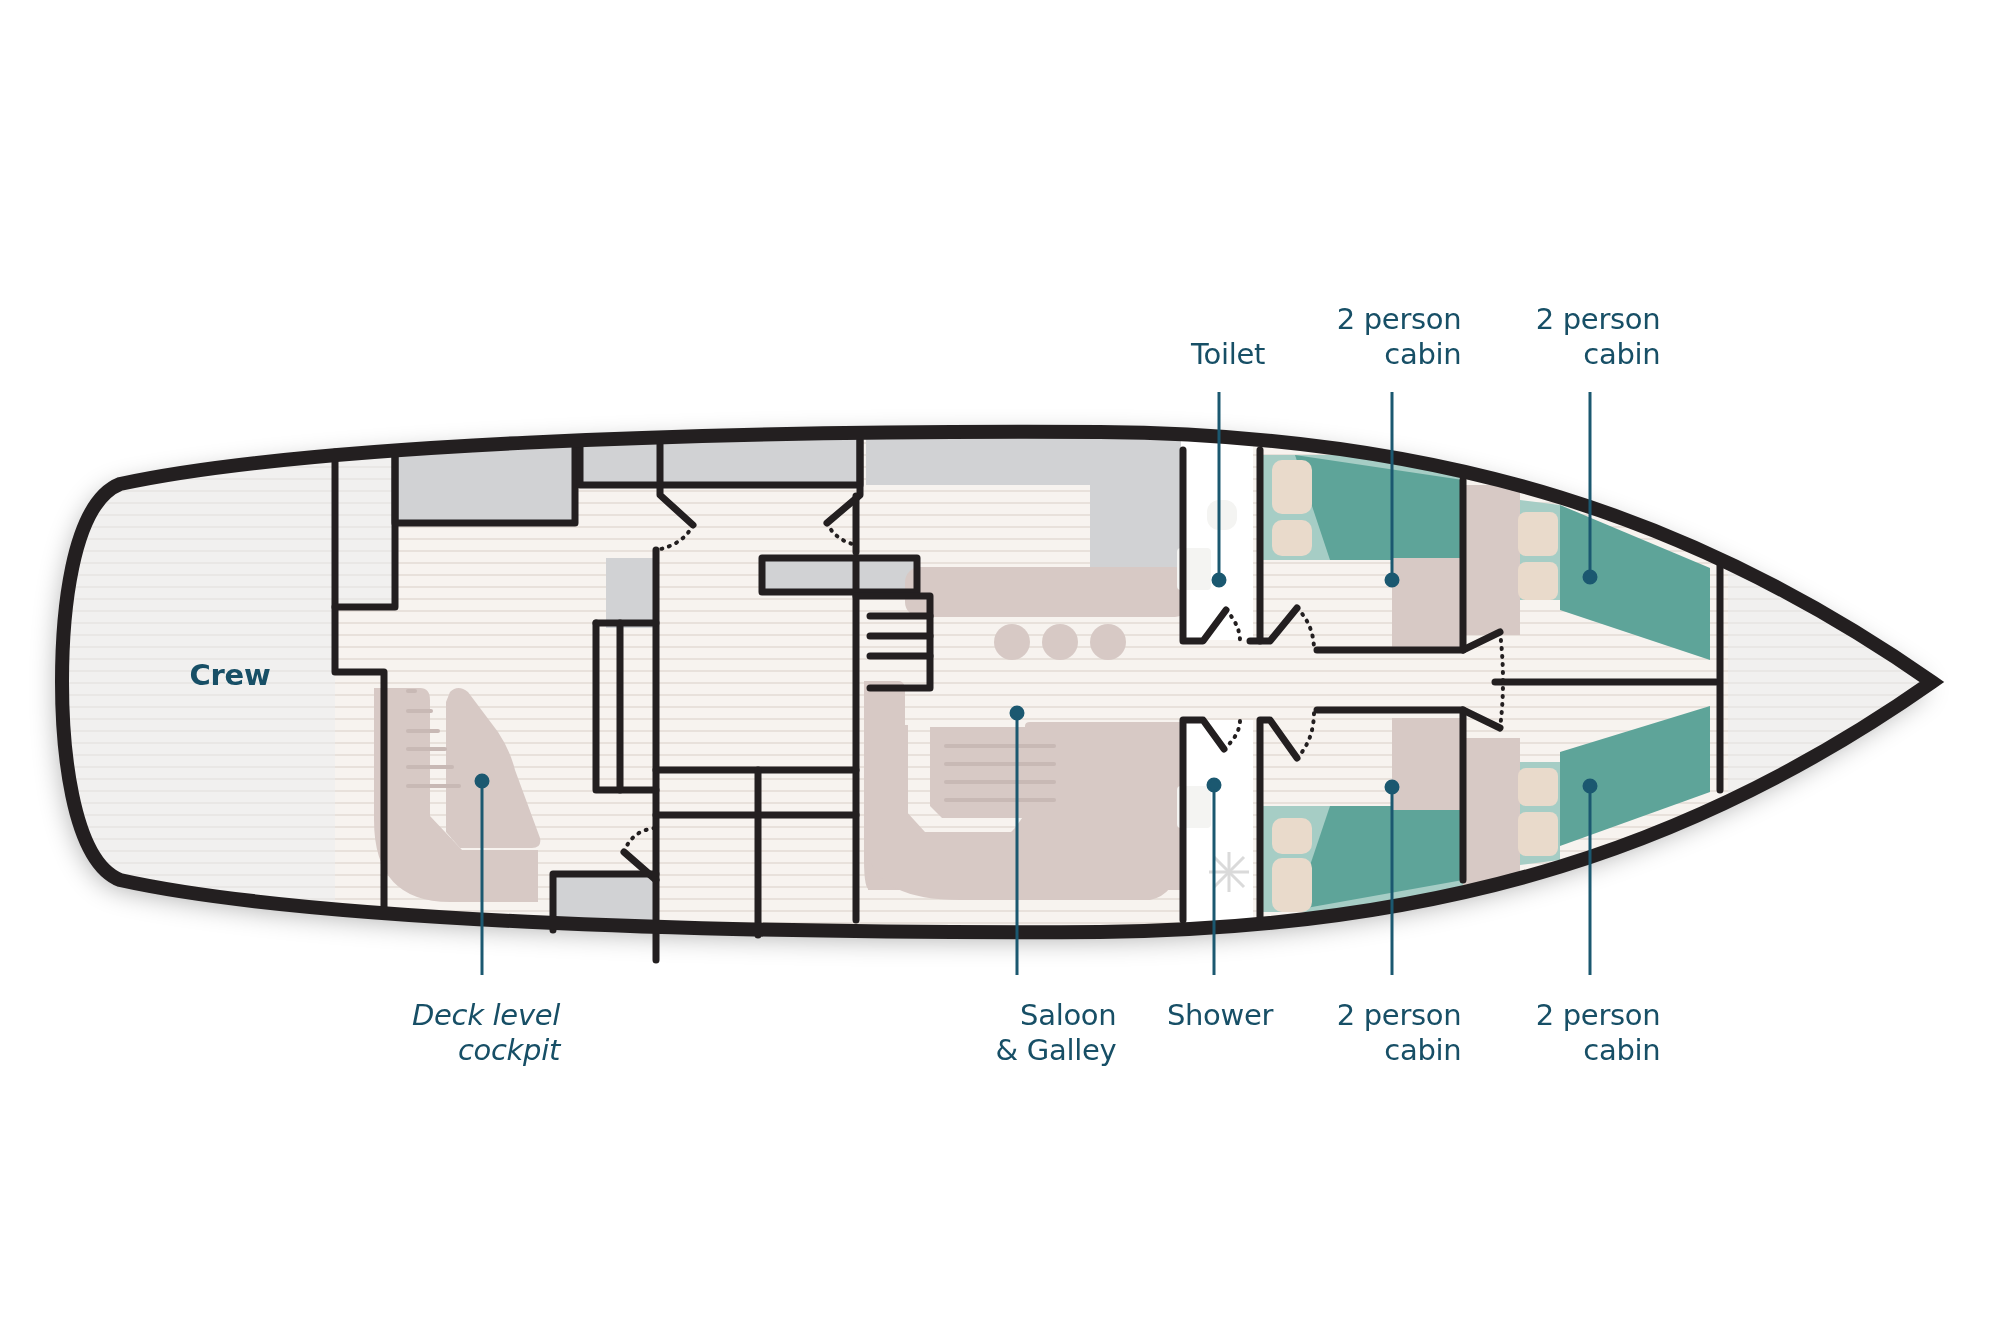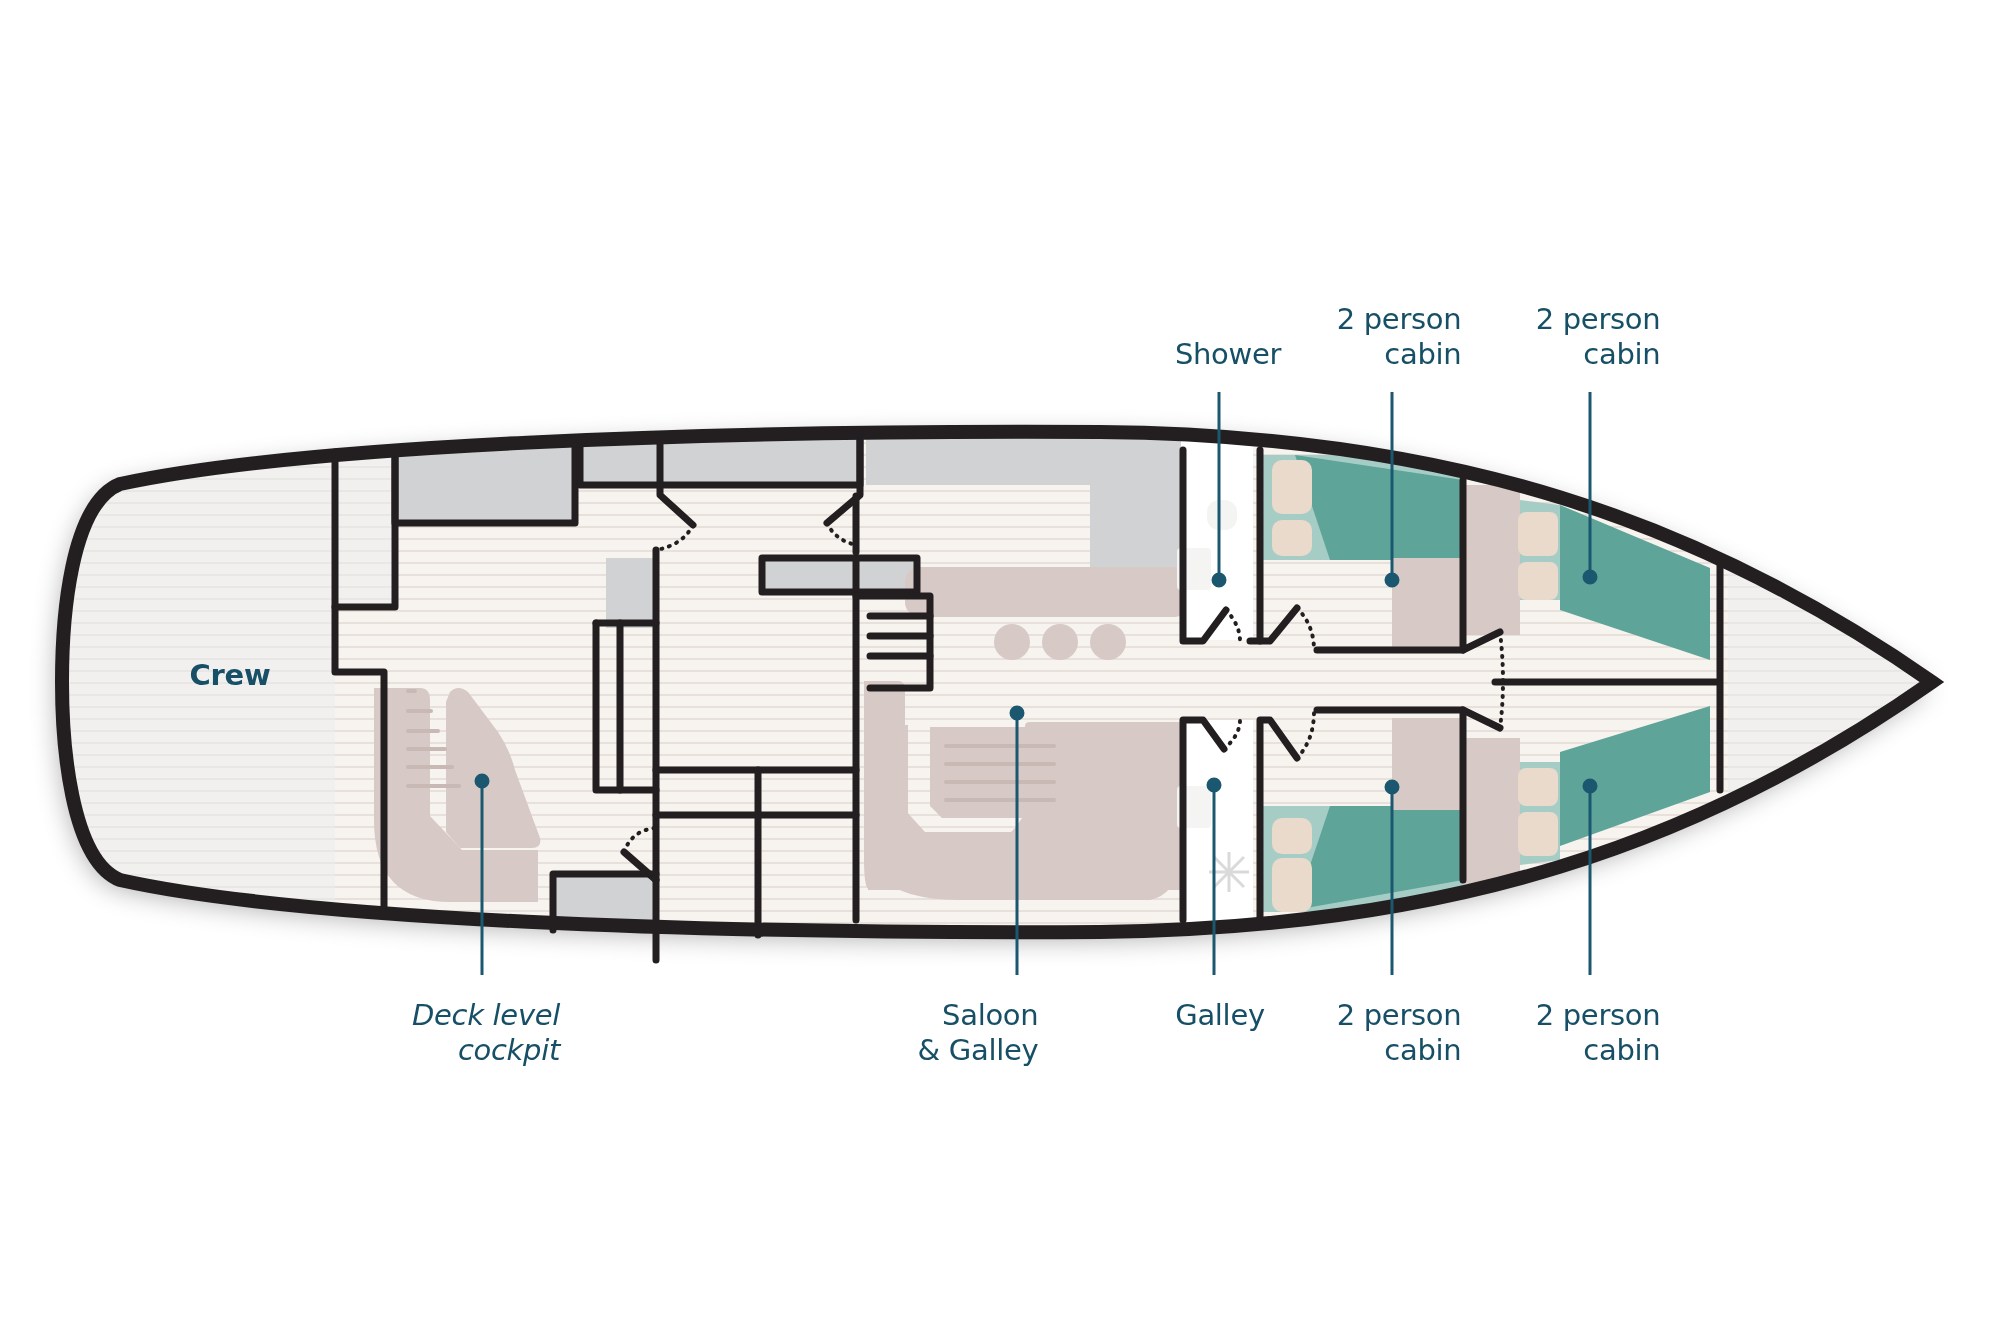--- a/index.html
+++ b/index.html
@@ -200,30 +200,30 @@
   </g>
 </svg>
 
 <div class="lbl" style="left:230px;top:658px;font-weight:bold;">
     <span>Crew</span>
   </div>
 <div class="lbl" style="left:486px;top:998px;font-style:italic;">
     <span>Deck level</span>
     <span>cockpit</span>
   </div>
-<div class="lbl" style="left:978px;top:998px;">
+<div class="lbl" style="left:1056px;top:998px;">
     <span>Saloon</span>
     <span>&amp; Galley</span>
   </div>
 <div class="lbl" style="left:1228px;top:337px;">
+    <span>Toilet</span>
+  </div>
+<div class="lbl" style="left:1220px;top:998px;">
     <span>Shower</span>
   </div>
-<div class="lbl" style="left:1220px;top:998px;">
-    <span>Galley</span>
-  </div>
 <div class="lbl" style="left:1399px;top:302px;">
     <span>2 person</span>
     <span>cabin</span>
   </div>
 <div class="lbl" style="left:1598px;top:302px;">
     <span>2 person</span>
     <span>cabin</span>
   </div>
 <div class="lbl" style="left:1399px;top:998px;">
     <span>2 person</span>

